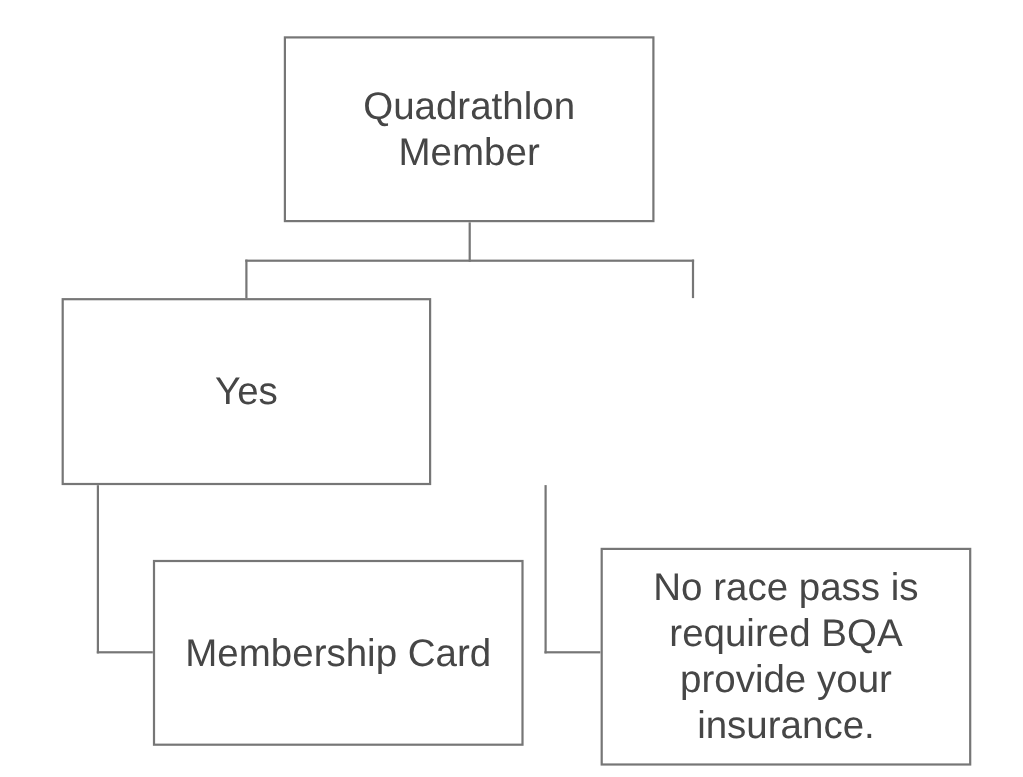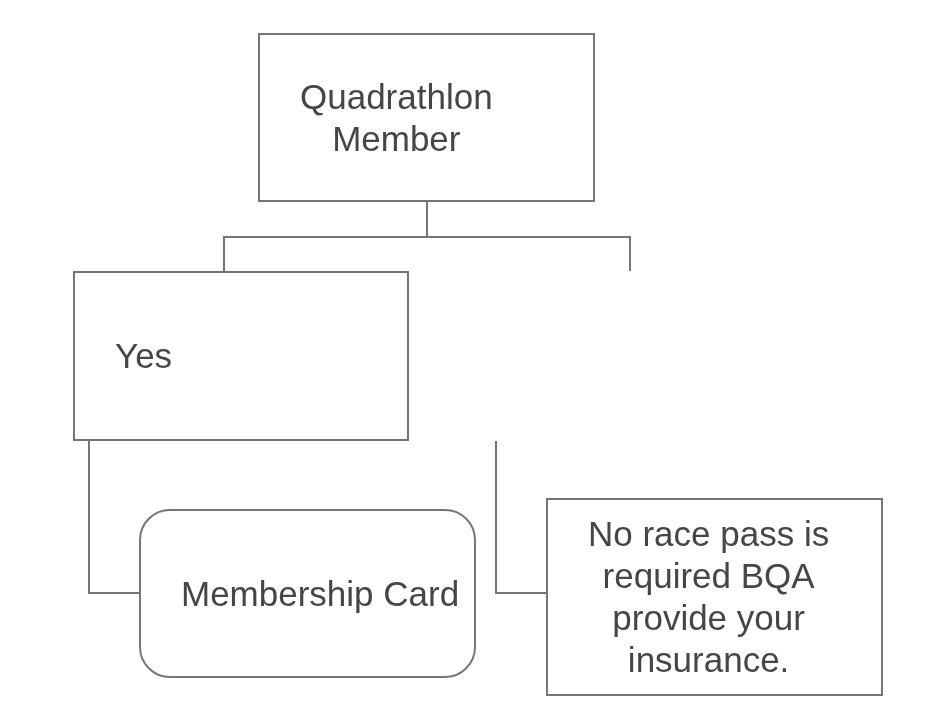--- a/index.html
+++ b/index.html
@@ -17,39 +17,38 @@
     font-family:"Liberation Sans","DejaVu Sans",sans-serif;
     overflow:hidden;
   }
   .node{
     position:absolute;
     box-sizing:border-box;
     background:var(--fill);
     border:2px solid var(--border);
     display:flex;
     align-items:center;
-    justify-content:flex-start;
+    justify-content:center;
     text-align:center;
-    padding-left:40px;
   }
   .label{
     font-size:35px;
     line-height:42px;
     color:var(--text);
     white-space:pre-line;
   }
   .conn{position:absolute;background:var(--conn);}
   .conn.v{width:2px;}
   .conn.h{height:2px;}
 
   
   #node-root{left:258px;top:33px;width:337px;height:169px;}
-  #node-yes{left:56px;top:271px;width:336px;height:170px;margin-left:17px;}
+  #node-yes{left:56px;top:271px;width:336px;height:170px;}
   #node-no{left:462px;top:271px;width:336px;height:170px;}
-  #node-card{left:139px;top:509px;width:337px;height:169px;border-radius:31px;}
+  #node-card{left:139px;top:509px;width:337px;height:169px;}
   #node-insurance{left:546px;top:498px;width:337px;height:198px;}
 
   
   #conn-root-stem{left:426px;top:202px;height:36px;}
   #conn-branch-bar{left:223px;top:236px;width:408px;}
   #conn-branch-yes-drop{left:223px;top:236px;height:35px;}
   #conn-branch-no-drop{left:629px;top:236px;height:35px;}
   #conn-yes-stem{left:88px;top:441px;height:153px;}
   #conn-yes-elbow{left:88px;top:592px;width:51px;}
   #conn-no-stem{left:495px;top:441px;height:153px;}

